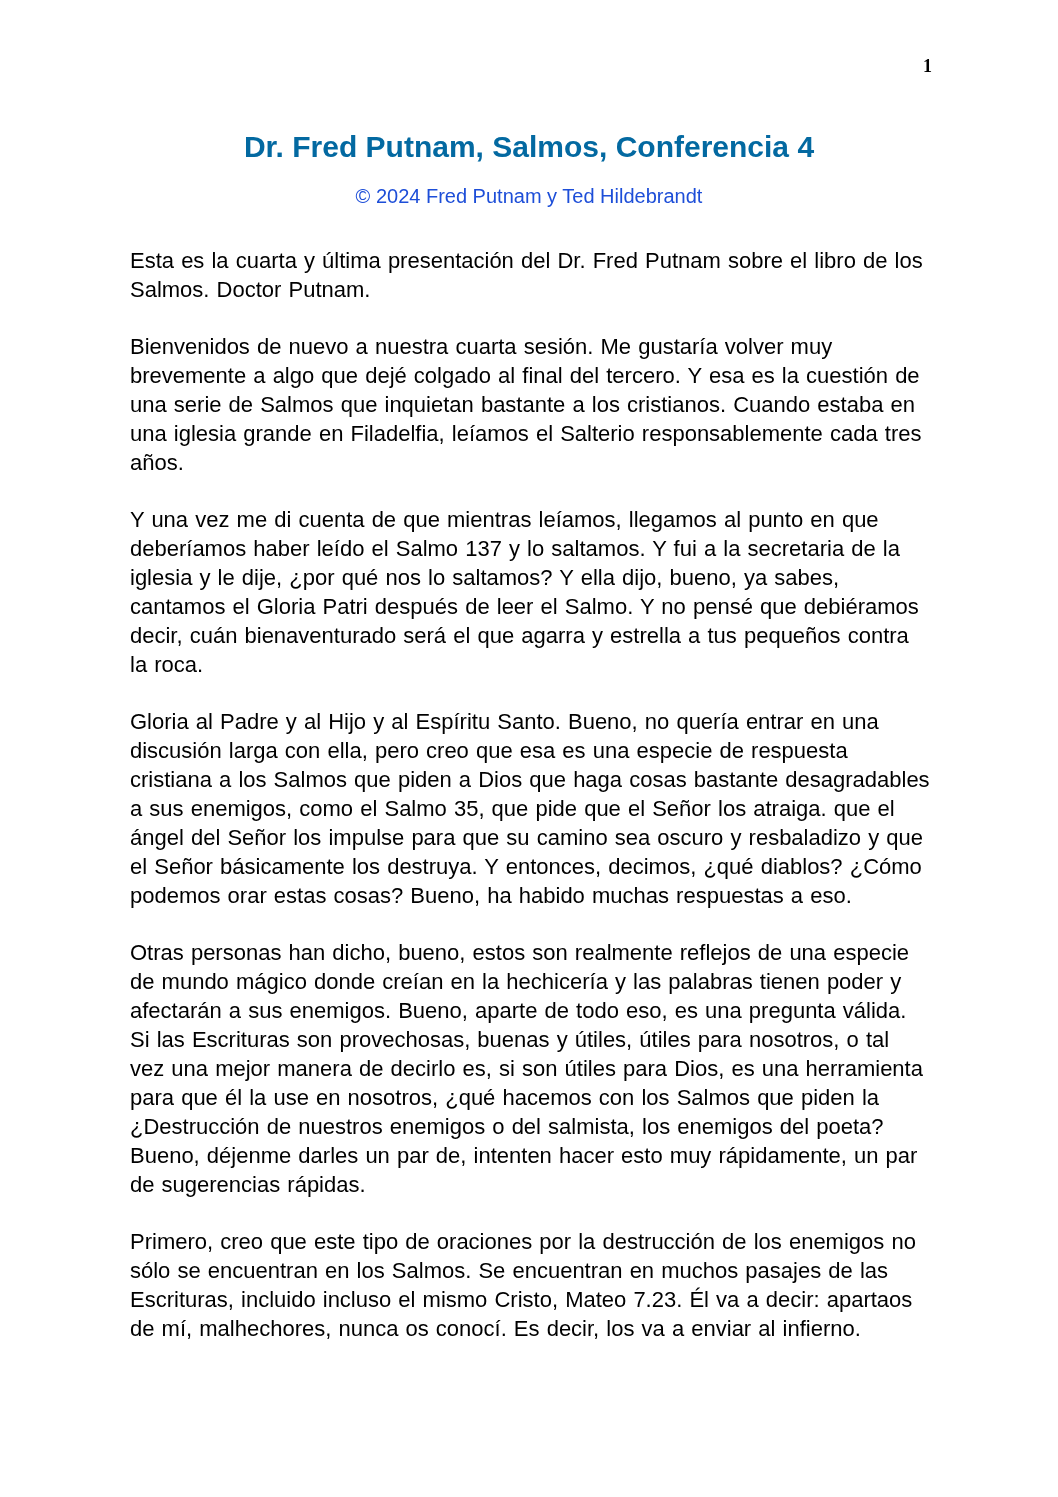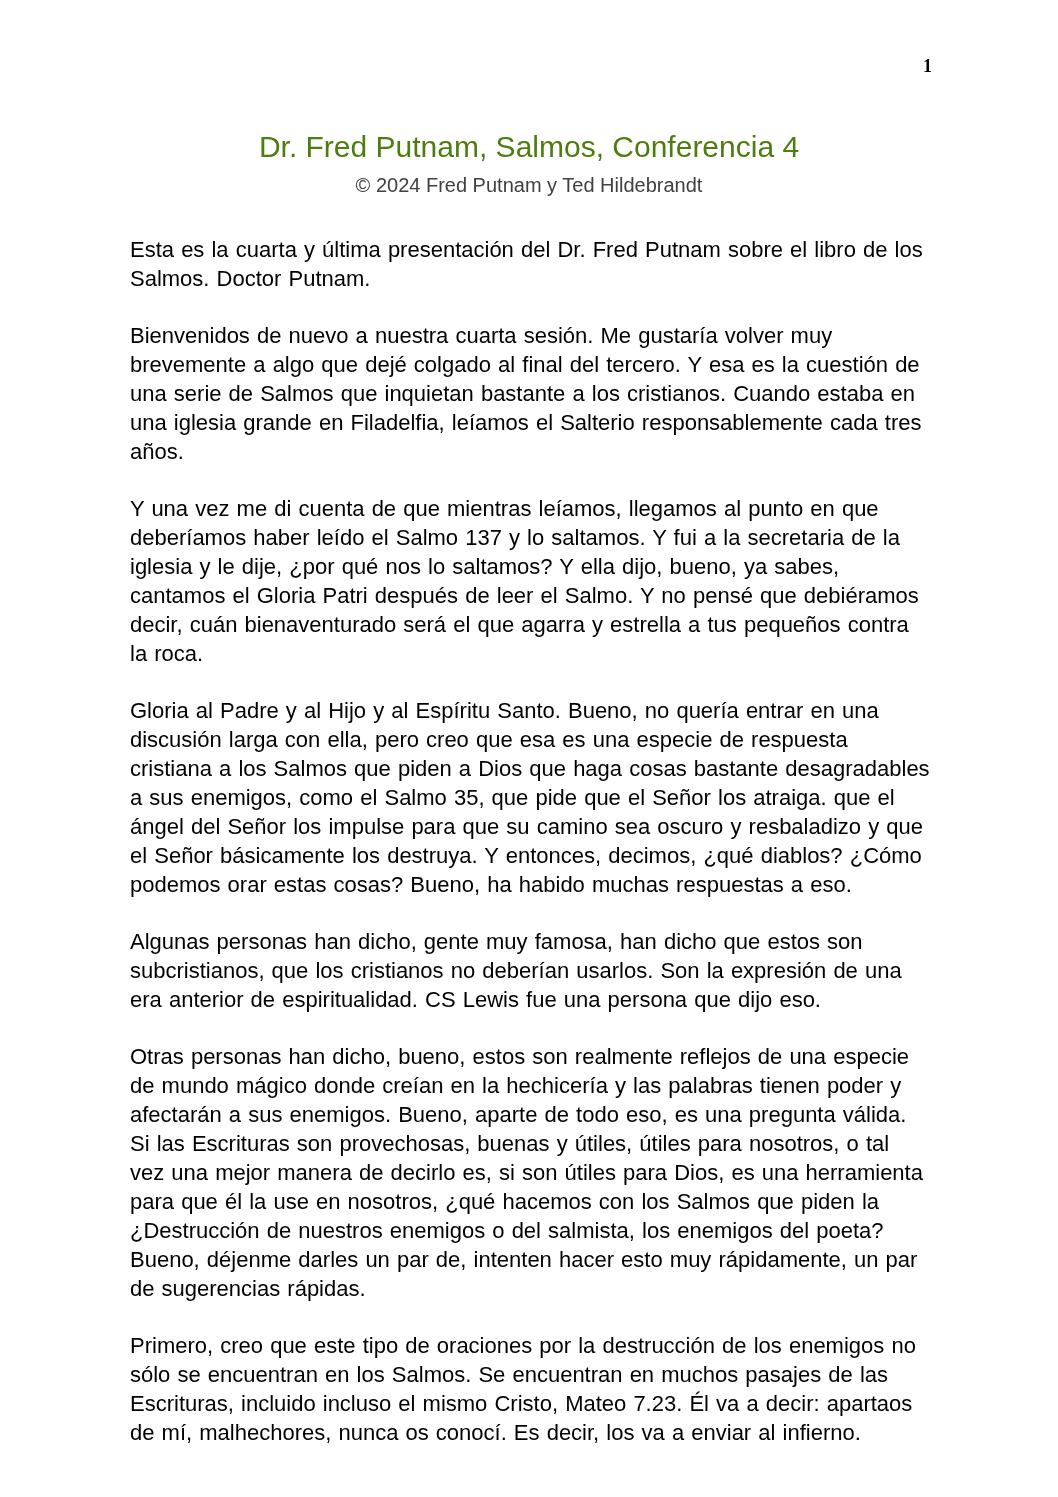--- a/index.html
+++ b/index.html
@@ -26,29 +26,29 @@
     font-size: 18px;
     font-weight: 700;
     color: #000000;
   }
   .doc-header {
     padding-top: 130px;
     text-align: center;
   }
   .doc-title {
     font-size: 30px;
-    font-weight: 400;
+    font-weight: 700;
     letter-spacing: 0px;
-    color: #4d7c0f;
+    color: #0369a1;
   }
   .doc-byline {
-    margin-top: 10px;
+    margin-top: 21px;
     font-size: 20px;
     font-weight: 400;
-    color: #404040;
+    color: #1d4ed8;
   }
   .doc-body {
     margin: 38px 128px 0 130px; 
   }
   .doc-body p {
     font-size: 22px;
     line-height: 29px;
     margin-bottom: 28px;
     text-align: left;
     word-spacing: 1px;
@@ -64,18 +64,17 @@
   <div class="doc-header">
     <div class="doc-title">Dr. Fred Putnam, Salmos, Conferencia 4</div>
     <div class="doc-byline">© 2024 Fred Putnam y Ted Hildebrandt</div>
   </div>
 
   <div class="doc-body">
     <p>Esta es la cuarta y última presentación del Dr. Fred Putnam sobre el libro de los Salmos. Doctor Putnam.</p>
     <p>Bienvenidos de nuevo a nuestra cuarta sesión. Me gustaría volver muy brevemente a algo que dejé colgado al final del tercero. Y esa es la cuestión de una serie de Salmos que inquietan bastante a los cristianos. Cuando estaba en una iglesia grande en Filadelfia, leíamos el Salterio responsablemente cada tres años.</p>
     <p>Y una vez me di cuenta de que mientras leíamos, llegamos al punto en que deberíamos haber leído el Salmo 137 y lo saltamos. Y fui a la secretaria de la iglesia y le dije, ¿por qué nos lo saltamos? Y ella dijo, bueno, ya sabes, cantamos el Gloria Patri después de leer el Salmo. Y no pensé que debiéramos decir, cuán bienaventurado será el que agarra y estrella a tus pequeños contra la roca.</p>
     <p>Gloria al Padre y al Hijo y al Espíritu Santo. Bueno, no quería entrar en una discusión larga con ella, pero creo que esa es una especie de respuesta cristiana a los Salmos que piden a Dios que haga cosas bastante desagradables a sus enemigos, como el Salmo 35, que pide que el Señor los atraiga. que el ángel del Señor los impulse para que su camino sea oscuro y resbaladizo y que el Señor básicamente los destruya. Y entonces, decimos, ¿qué diablos? ¿Cómo podemos orar estas cosas? Bueno, ha habido muchas respuestas a eso.</p>
-    <p>Algunas personas han dicho, gente muy famosa, han dicho que estos son subcristianos, que los cristianos no deberían usarlos. Son la expresión de una era anterior de espiritualidad. CS Lewis fue una persona que dijo eso.</p>
     <p>Otras personas han dicho, bueno, estos son realmente reflejos de una especie de mundo mágico donde creían en la hechicería y las palabras tienen poder y afectarán a sus enemigos. Bueno, aparte de todo eso, es una pregunta válida. Si las Escrituras son provechosas, buenas y útiles, útiles para nosotros, o tal vez una mejor manera de decirlo es, si son útiles para Dios, es una herramienta para que él la use en nosotros, ¿qué hacemos con los Salmos que piden la ¿Destrucción de nuestros enemigos o del salmista, los enemigos del poeta? Bueno, déjenme darles un par de, intenten hacer esto muy rápidamente, un par de sugerencias rápidas.</p>
     <p>Primero, creo que este tipo de oraciones por la destrucción de los enemigos no sólo se encuentran en los Salmos. Se encuentran en muchos pasajes de las Escrituras, incluido incluso el mismo Cristo, Mateo 7.23. Él va a decir: apartaos de mí, malhechores, nunca os conocí. Es decir, los va a enviar al infierno.</p>
   </div>
 
 </div>
 
 </body></html>

